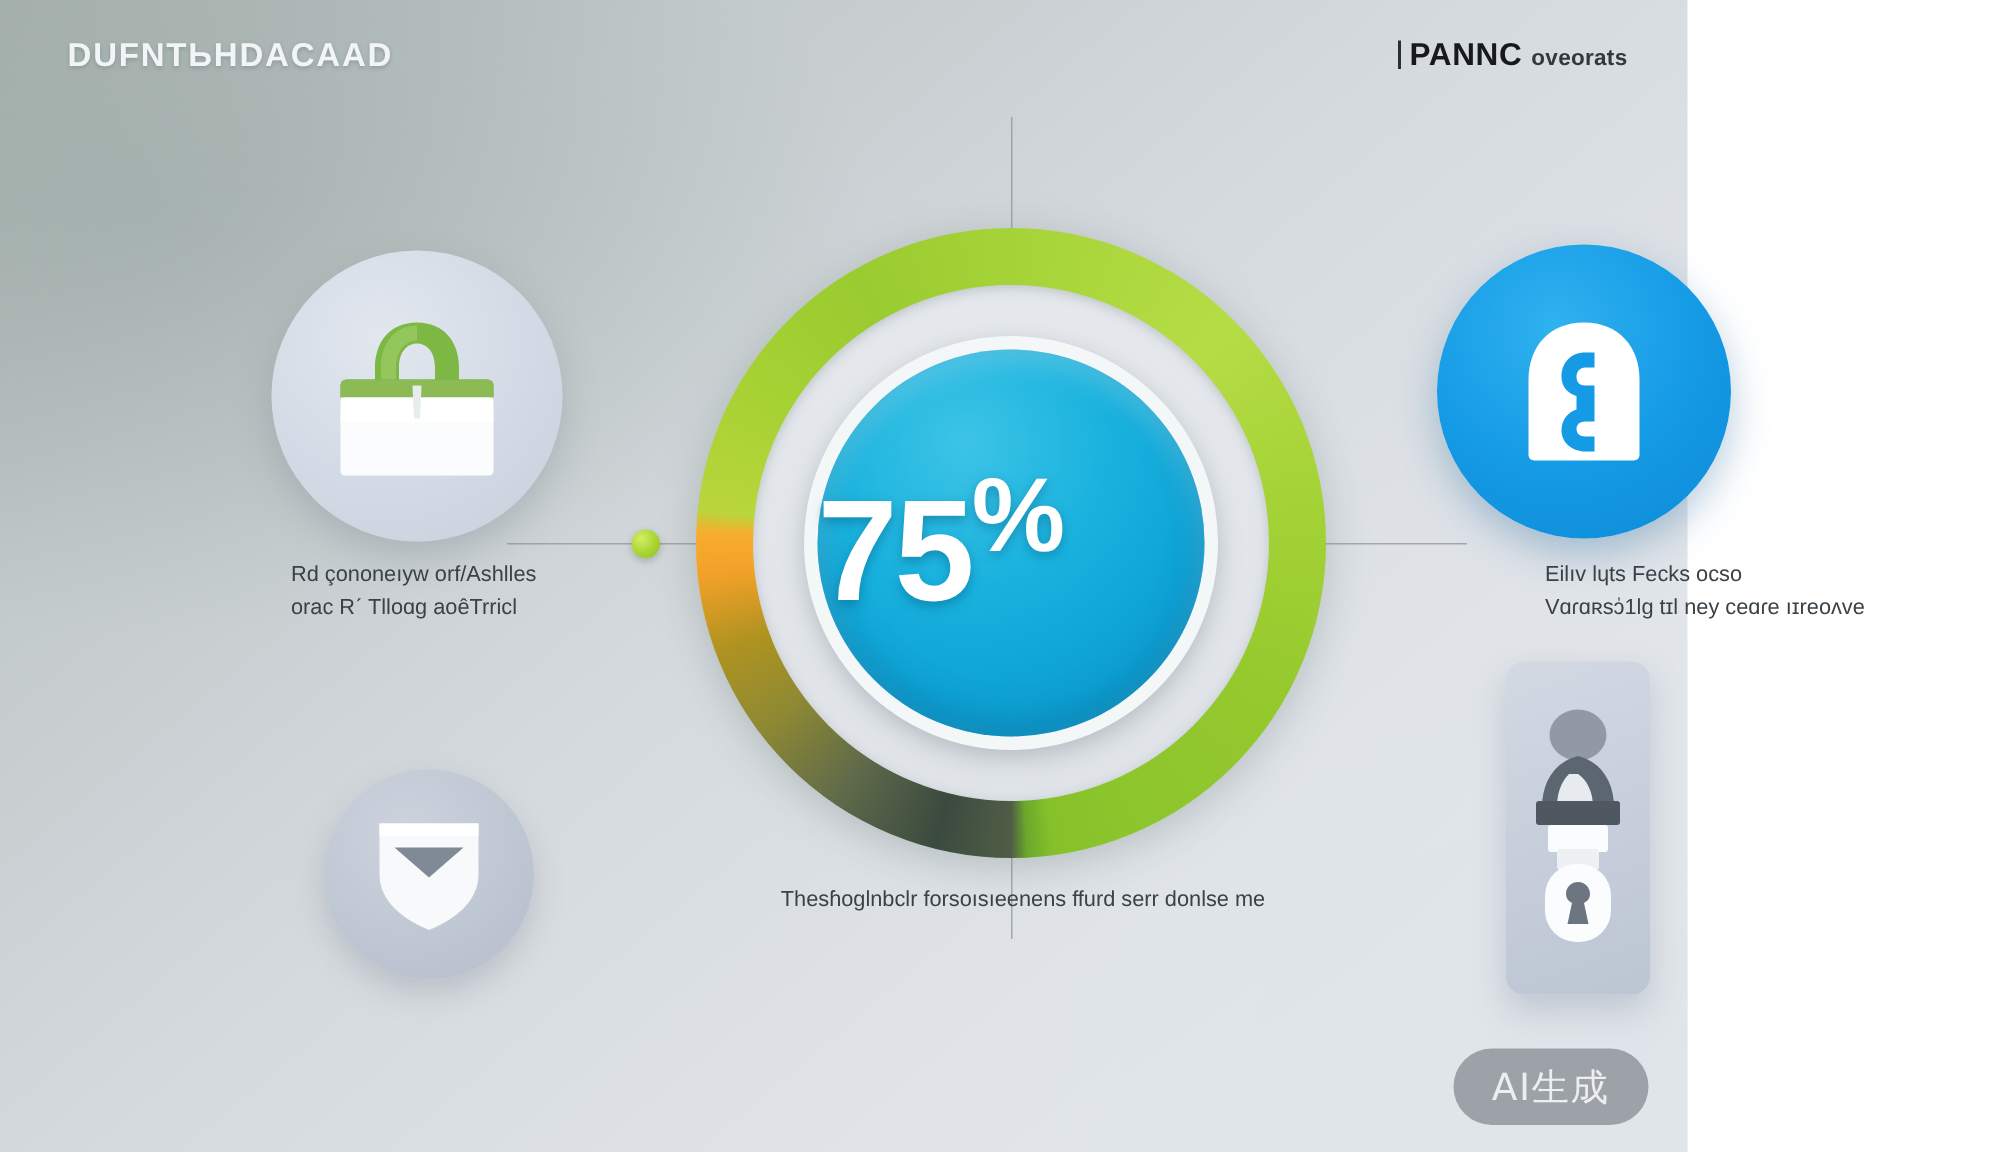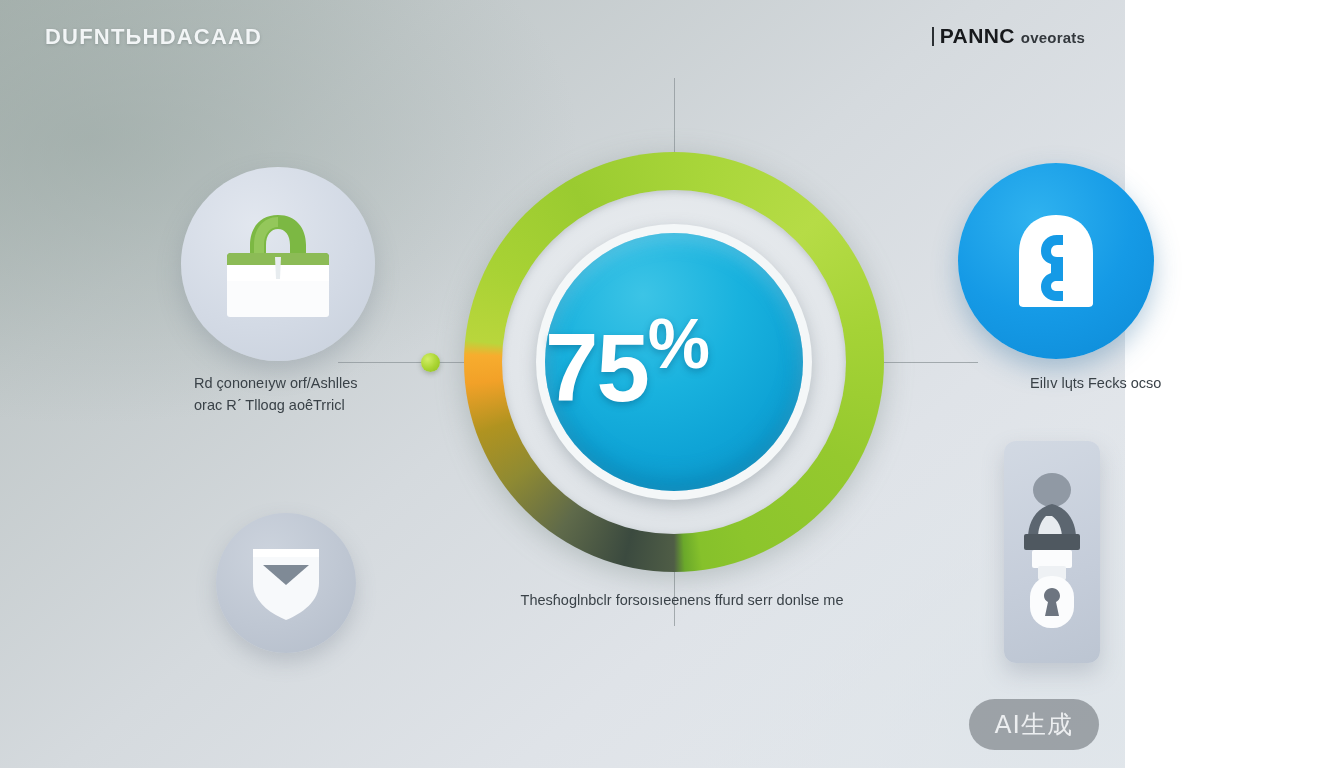--- a/index.html
+++ b/index.html
@@ -238,20 +238,21 @@
     </svg>
   </div>
 
   <div class="callout" id="label-left">
     <div>Rd çononeıyw orf/Ashlles</div>
     <div>orac Rˊ Tlloɑg aoêTrricl</div>
   </div>
 
   <div class="callout" id="label-right">
     <div>Eilıv lɥts Fecks ocso</div>
+    <div>Vɑɾɑʀsɔ̍1lɡ tɪl ney ceɑɾe ıɪreoʌve</div>
   </div>
 
   <div class="callout" id="label-bottom">
     <div>Thesɦoɡlnbclr forsoısıeenens ffurd serr donlse me</div>
   </div>
 
   <div id="watermark">AI生成</div>
 
 </div>
 

